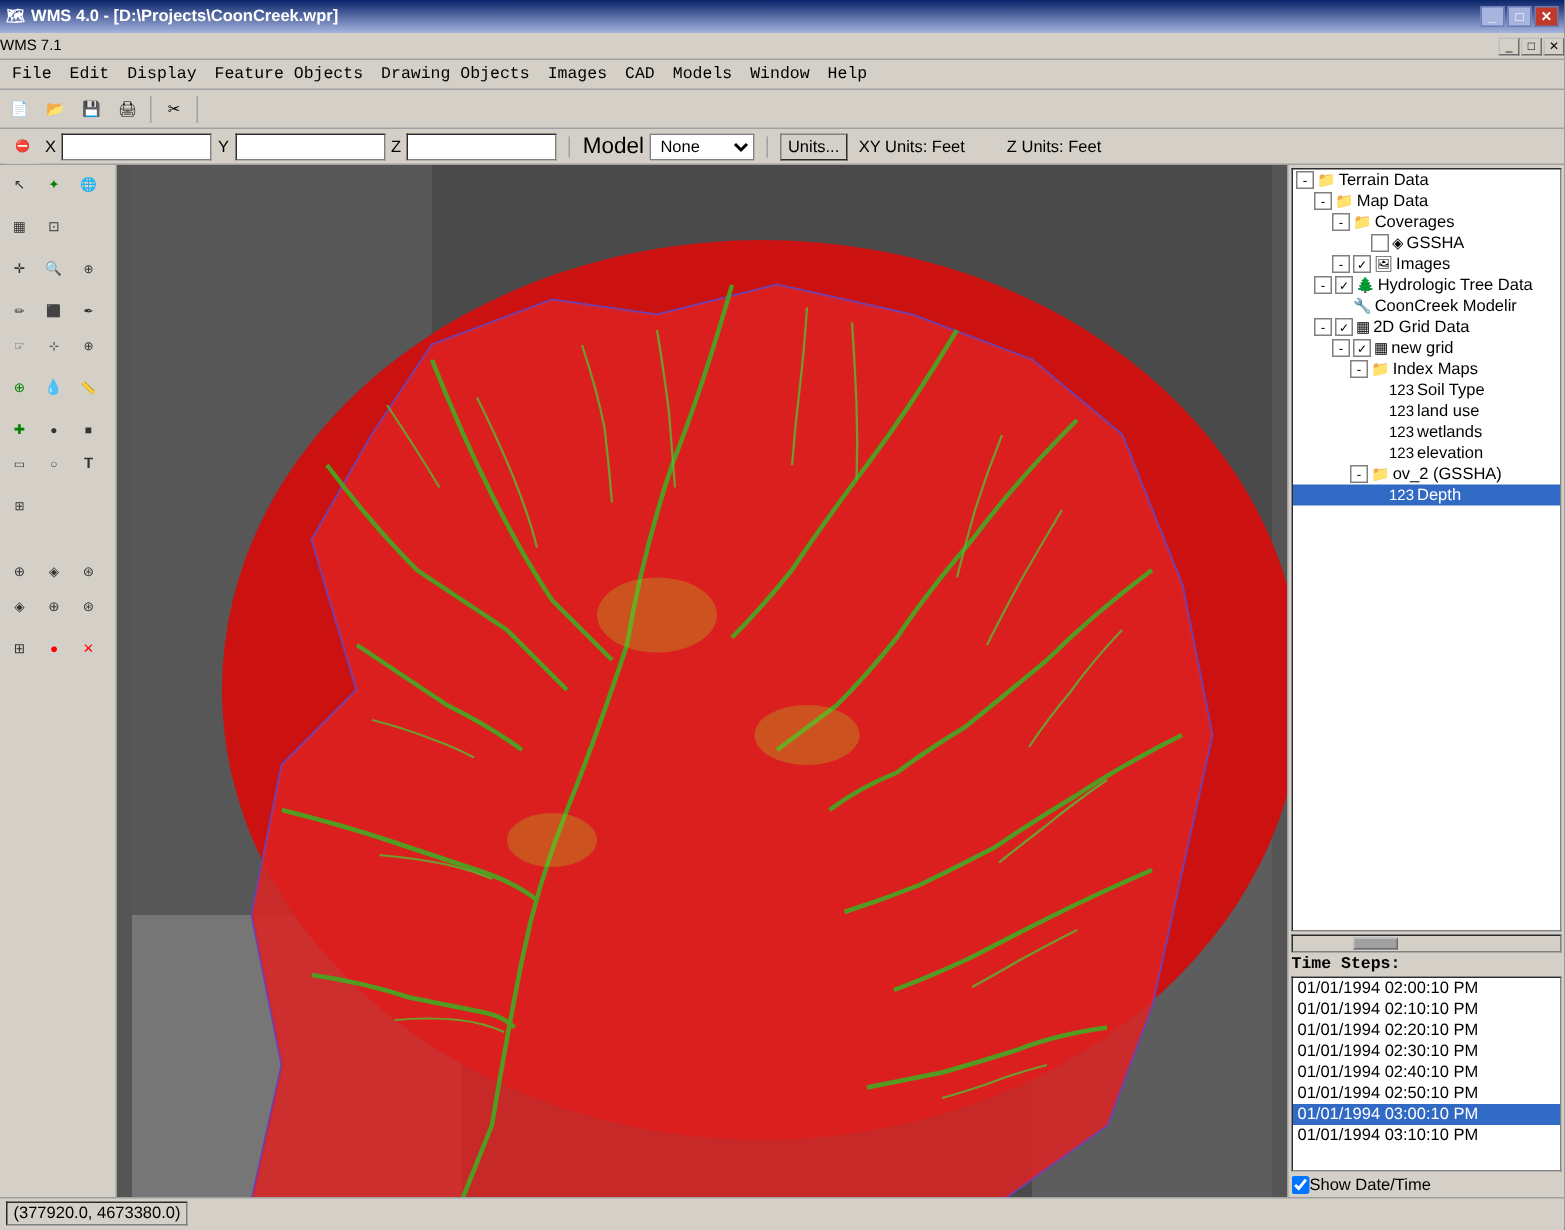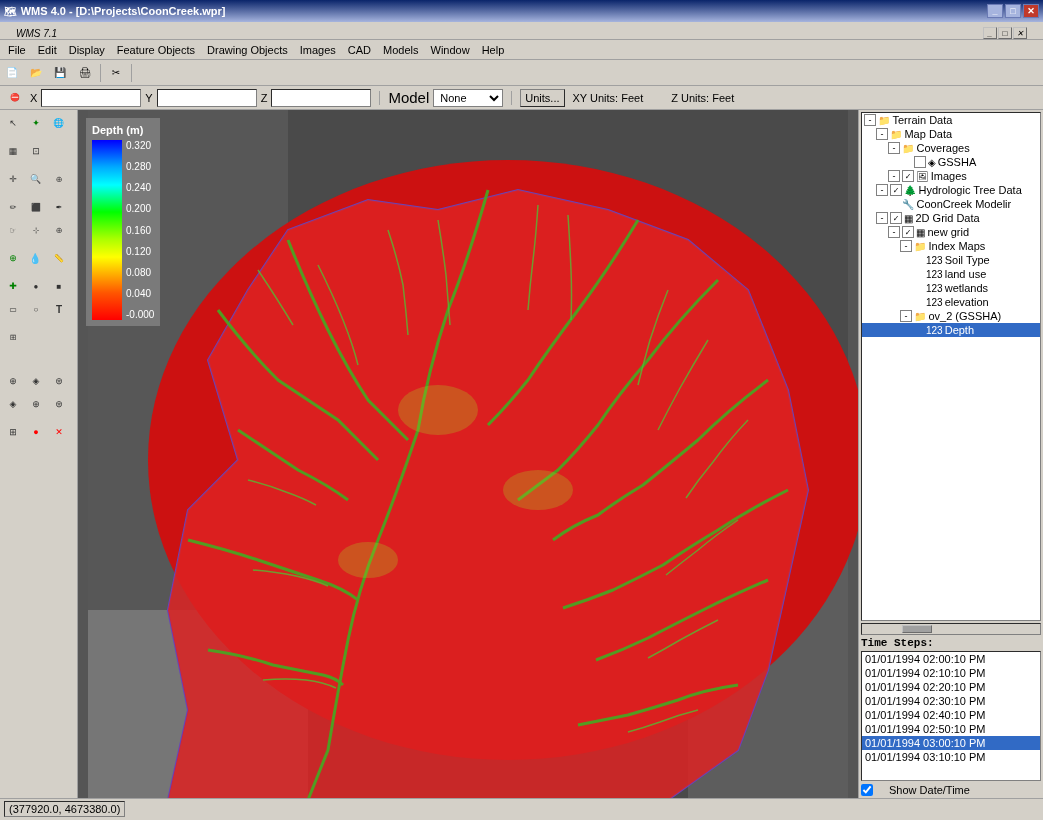--- a/index.html
+++ b/index.html
@@ -28,20 +28,21 @@
     .title-btn.close { background: #c0392b; }
 
     
     #menu-bar {
       height: 20px;
       background: #d4d0c8;
       display: flex;
       align-items: center;
       border-bottom: 1px solid #a0a0a0;
       padding: 0 2px;
+      font-family: Liberation Mono, monospace;
     }
     .menu-item {
       padding: 2px 6px;
       cursor: pointer;
       font-size: 11px;
       color: #000;
     }
 
     
     #toolbar {
@@ -239,21 +240,21 @@
       overflow-y: scroll;
       font-size: 11px;
     }
     .time-step-item {
       padding: 1px 3px;
       cursor: pointer;
       white-space: nowrap;
     }
     .time-step-item.selected { background: #316ac5; color: white; }
     #show-datetime {
-      display: flex; align-items: center; gap: 16px;
+      display: flex; align-items: center; gap: 0;
       margin-top: 3px; font-size: 11px;
     }
     #show-datetime input { width: 12px; height: 12px; }
 
     
     #status-bar {
       height: 20px;
       background: #d4d0c8;
       border-top: 1px solid #a0a0a0;
       display: flex;
@@ -279,21 +280,21 @@
     <span style="font-size:10px;">🗺</span>
     <span>WMS 4.0 - [D:\Projects\CoonCreek.wpr]</span>
   </div>
   <div id="title-bar-controls">
     <div class="title-btn">_</div>
     <div class="title-btn">□</div>
     <div class="title-btn close">✕</div>
   </div>
 </div>
 
-<div style="height:18px; background:#d4d0c8; display:flex; align-items:flex-end; justify-content:space-between; padding:0 16px; border-bottom:1px solid #a0a0a0;font-style:italic;">
+<div style="height:18px; background:#d4d0c8; display:flex; align-items:center; justify-content:space-between; padding:0 0; border-bottom:1px solid #a0a0a0;">
   <span style="font-size:10px; color:#000;">WMS 7.1</span>
   <div style="display:flex; gap:1px;">
     <div style="width:14px;height:12px;background:#d4d0c8;border:1px outset #c0c0c0;font-size:8px;display:flex;align-items:center;justify-content:center;cursor:pointer;">_</div>
     <div style="width:14px;height:12px;background:#d4d0c8;border:1px outset #c0c0c0;font-size:8px;display:flex;align-items:center;justify-content:center;cursor:pointer;">□</div>
     <div style="width:14px;height:12px;background:#d4d0c8;border:1px outset #c0c0c0;font-size:8px;display:flex;align-items:center;justify-content:center;cursor:pointer;">✕</div>
   </div>
 </div>
 
 <div id="menu-bar">
   <div class="menu-item">File</div>
@@ -461,37 +462,20 @@
       </g>
 
       <g fill="#aacc22" opacity="0.3">
         <ellipse cx="350" cy="300" rx="40" ry="25"></ellipse>
         <ellipse cx="450" cy="380" rx="35" ry="20"></ellipse>
         <ellipse cx="280" cy="450" rx="30" ry="18"></ellipse>
       </g>
     </svg>
 
     
-    <div id="legend">
-      <div id="legend-title">Depth (m)</div>
-      <div style="display:flex;">
-        <div id="legend-gradient"></div>
-        <div id="legend-labels">
-          <span class="legend-label">0.320</span>
-          <span class="legend-label">0.280</span>
-          <span class="legend-label">0.240</span>
-          <span class="legend-label">0.200</span>
-          <span class="legend-label">0.160</span>
-          <span class="legend-label">0.120</span>
-          <span class="legend-label">0.080</span>
-          <span class="legend-label">0.040</span>
-          <span class="legend-label">-0.000</span>
-        </div>
-      </div>
-    </div>
   </div>
 
   <div id="right-panel">
 
     <div id="tree-view">
     <div class="tree-item">
           <span class="tree-expand">-</span>
           <span class="tree-icon">📁</span>
           <span>Terrain Data</span>
         </div>

